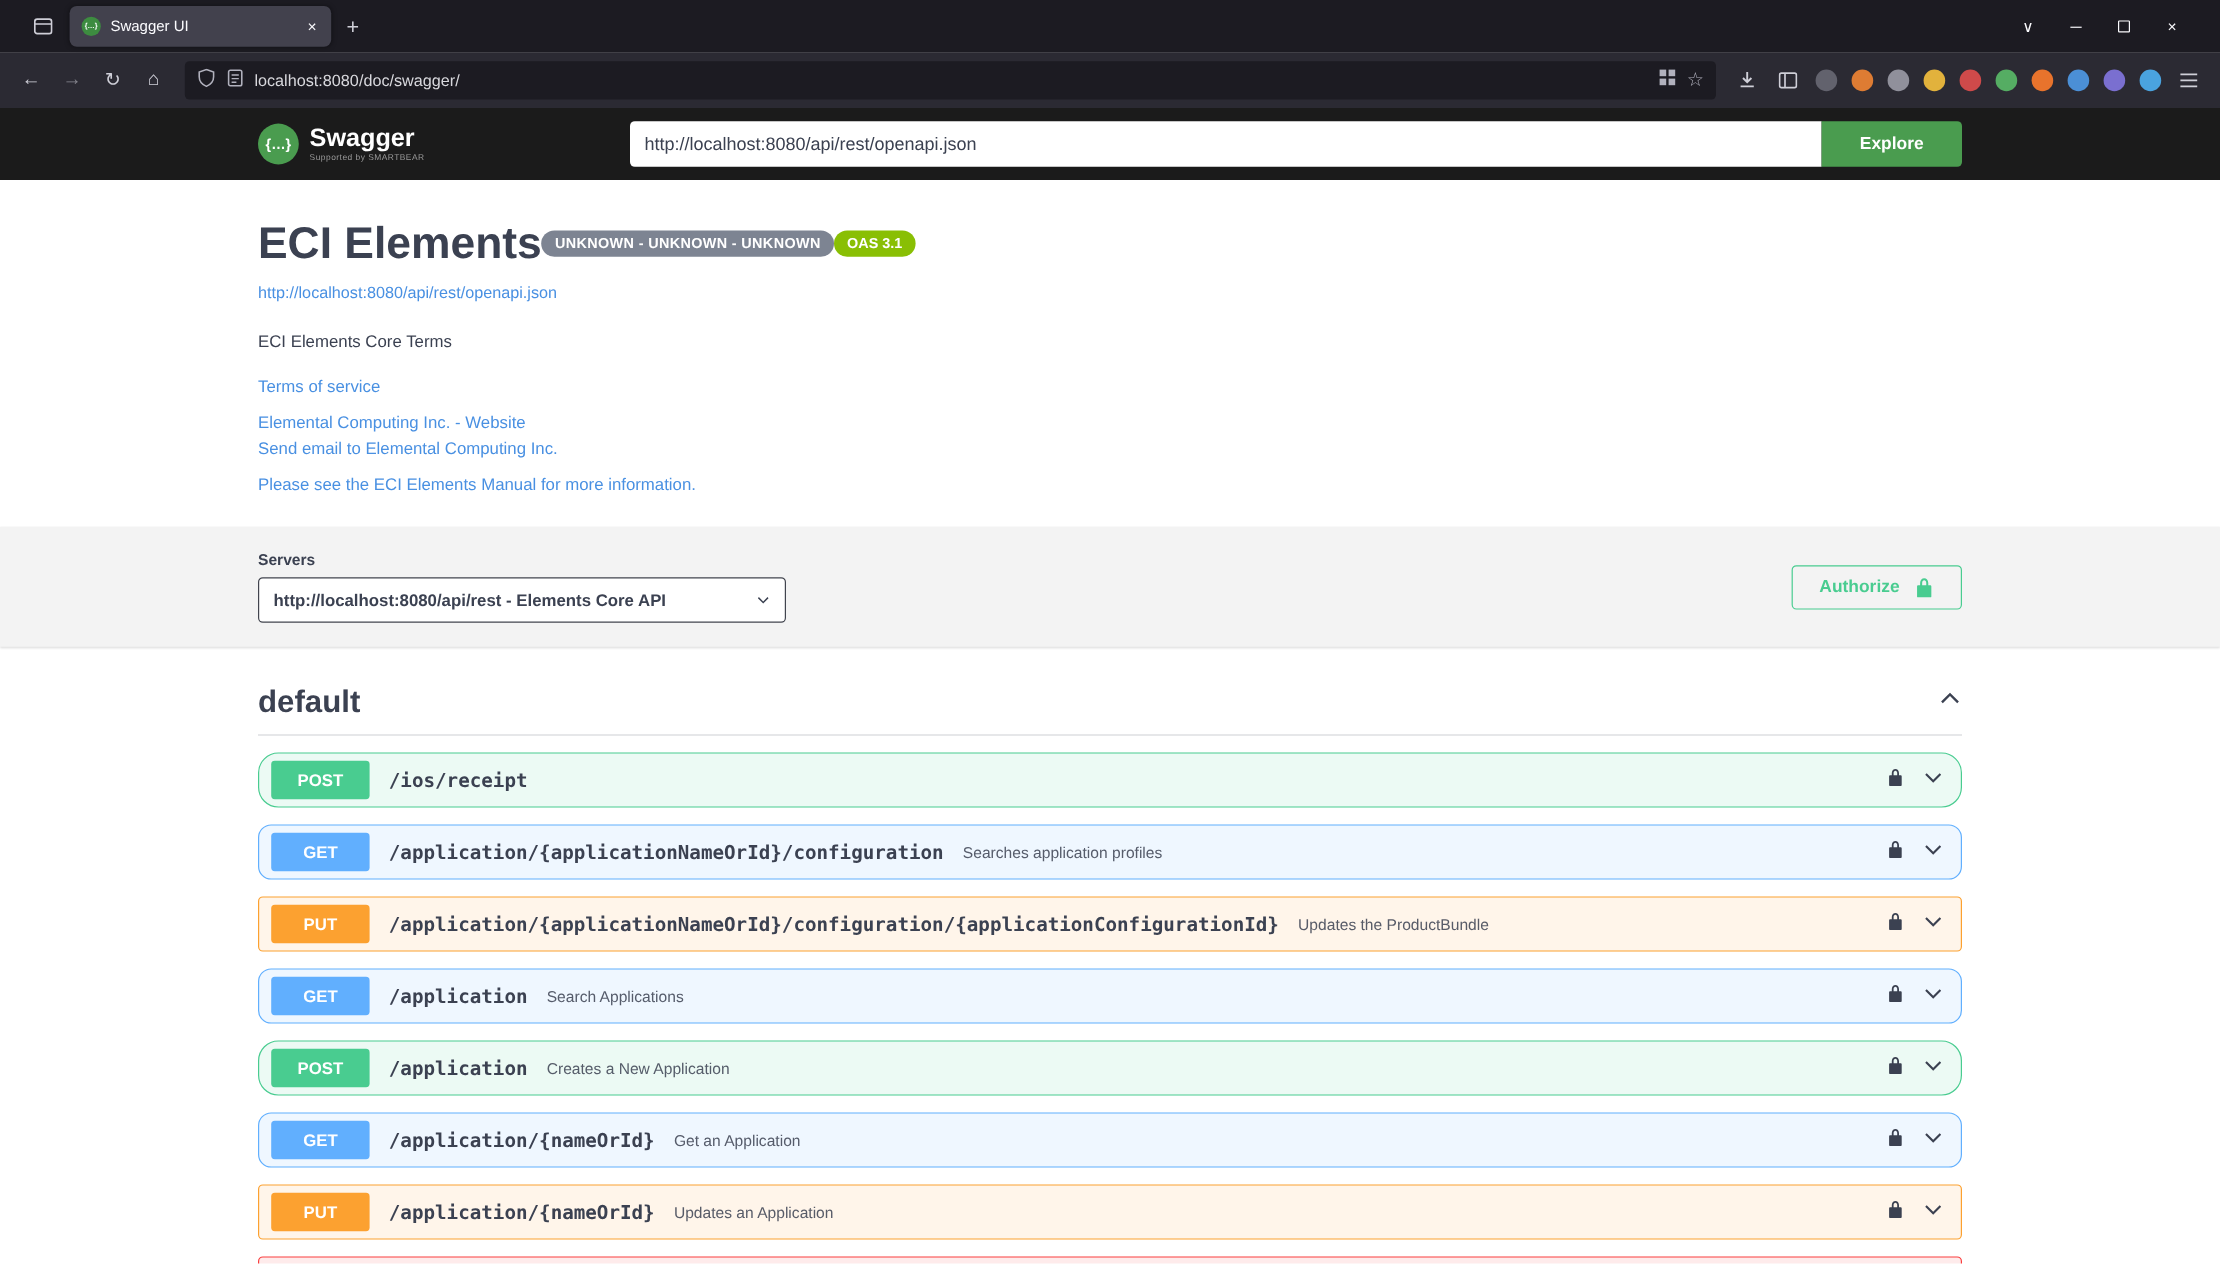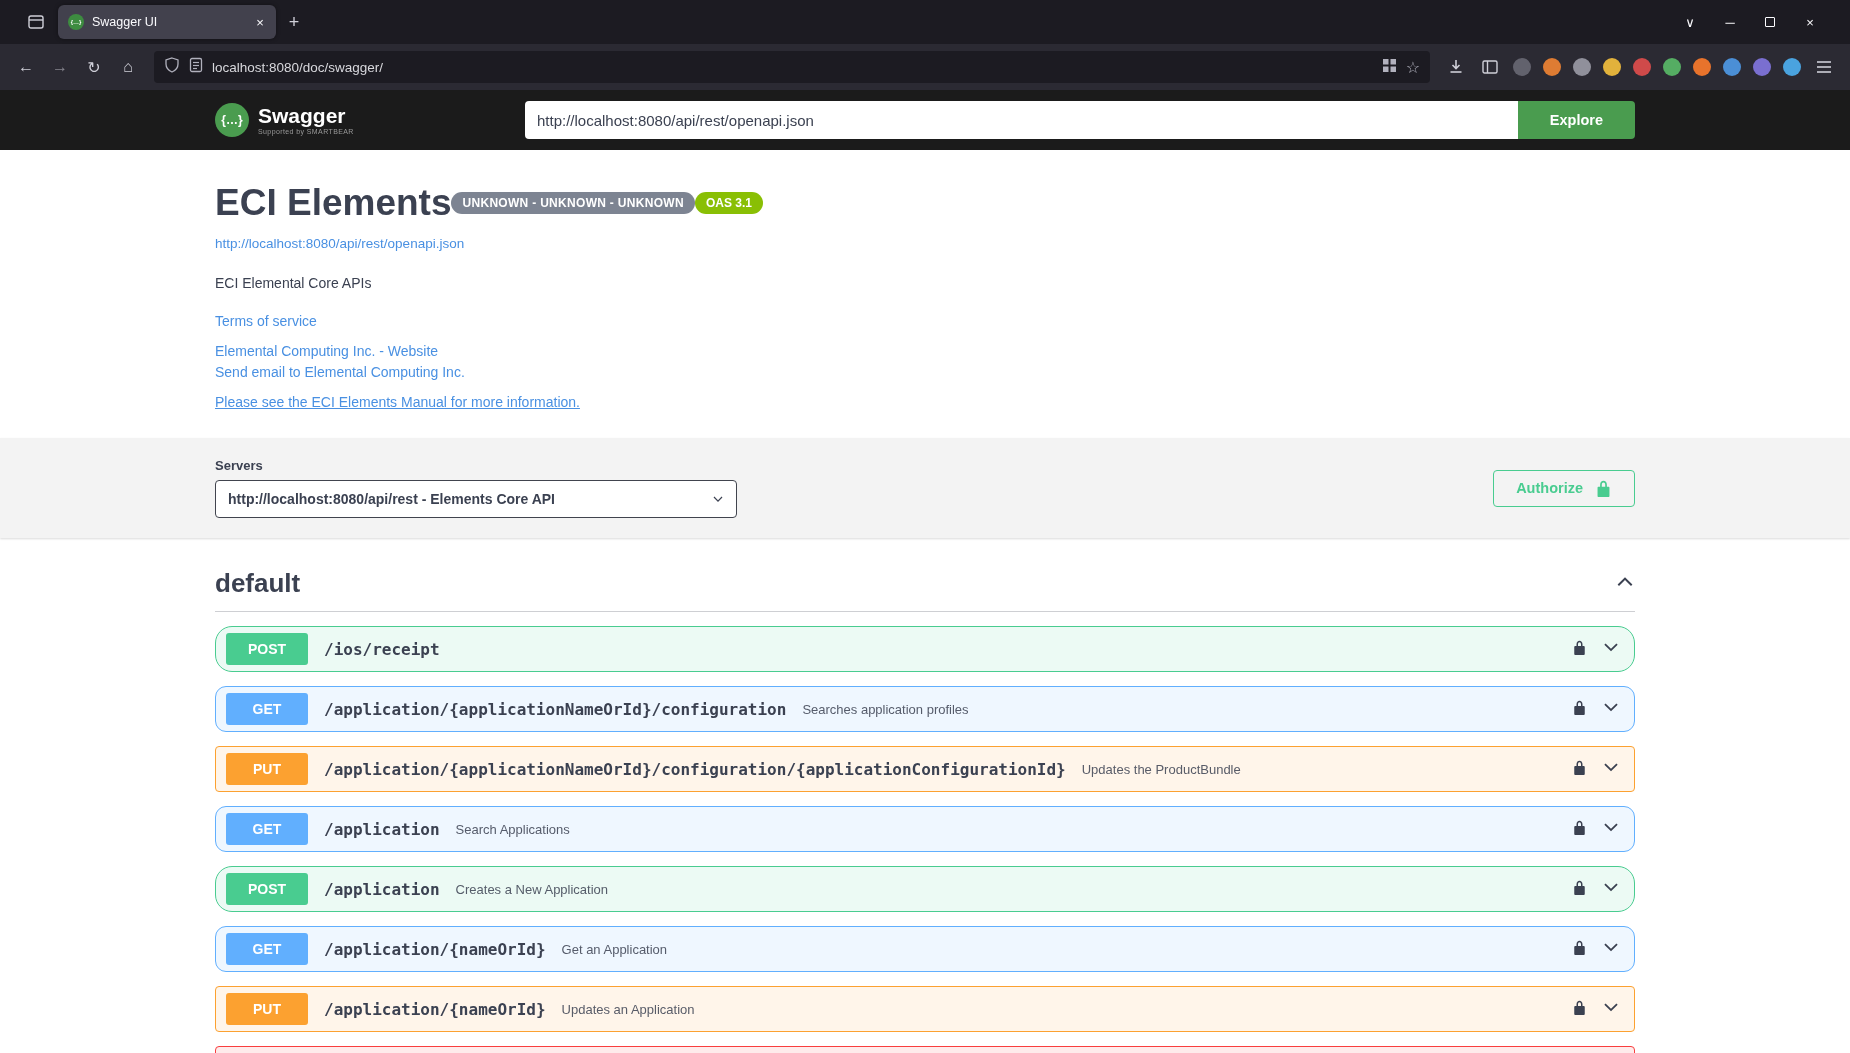--- a/index.html
+++ b/index.html
@@ -86,28 +86,28 @@
   .api-title { margin:0; font-size:37px; font-weight:700; color:#3b4151; }
   .stamp { font-size:12px; font-weight:700; padding:4px 11px; border-radius:57px; color:#fff; white-space:nowrap; }
   .stamp.version { background:#7d8492; letter-spacing:.3px; }
   .stamp.oas { background:#89bf04; }
   .spec-link { display:inline-block; margin-top:12px; color:#4990e2; font-size:13.5px; text-decoration:none; }
   .desc { margin:23px 0 0; font-size:14px; color:#3b4151; }
   .info-link { display:block; color:#4990e2; font-size:14px; text-decoration:none; width:max-content; }
   .link-terms { margin-top:22px; }
   .link-website { margin-top:14px; }
   .link-email { margin-top:5px; }
-  .link-manual { margin-top:14px;text-decoration:underline; }
+  .link-manual { margin-top:14px; }
 
   
   .schemes { background:#f3f3f3; box-shadow:0 1px 2px 0 rgba(0,0,0,.15); padding:20px 0; }
   .schemes-wrap { display:flex; align-items:center; justify-content:space-between; }
   .servers-label { font-size:13px; font-weight:700; color:#3b4151; display:block; margin-bottom:7px; }
   .server-select {
-    width:522px; height:38px; background:#fff; border:1.5px solid #41444e; border-radius:4px;
+    width:440px; height:38px; background:#fff; border:1.5px solid #41444e; border-radius:4px;
     display:flex; align-items:center; justify-content:space-between; padding:0 12px;
     font-size:14px; font-weight:700; color:#3b4151;
   }
   .authorize-btn {
     display:flex; align-items:center; gap:12px; border:1px solid #49cc90; color:#49cc90;
     background:transparent; border-radius:4px; padding:9px 22px; font-size:14.5px; font-weight:700;
     font-family:"Liberation Sans",sans-serif;
   }
 
   
@@ -247,21 +247,21 @@
     </div>
   </div>
 
   <div class="wrap info" data-interactable="false">
     <div class="title-row">
       <h1 class="api-title" data-interactable="false">ECI Elements</h1>
       <span class="stamp version" data-interactable="false">UNKNOWN - UNKNOWN - UNKNOWN</span>
       <span class="stamp oas" data-interactable="false">OAS 3.1</span>
     </div>
     <a class="spec-link" data-interactable="true">http://localhost:8080/api/rest/openapi.json</a>
-    <p class="desc" data-interactable="false">ECI Elemental Core APIs</p>
+    <p class="desc" data-interactable="false">ECI Elements Core Terms</p>
     <a class="info-link link-terms" data-interactable="true">Terms of service</a>
     <a class="info-link link-website" data-interactable="true">Elemental Computing Inc. - Website</a>
     <a class="info-link link-email" data-interactable="true">Send email to Elemental Computing Inc.</a>
     <a class="info-link link-manual" data-interactable="true">Please see the ECI Elements Manual for more information.</a>
   </div>
 
   <div class="schemes" data-interactable="false">
     <div class="wrap schemes-wrap">
       <div data-interactable="false">
         <label class="servers-label" data-interactable="false">Servers</label>

